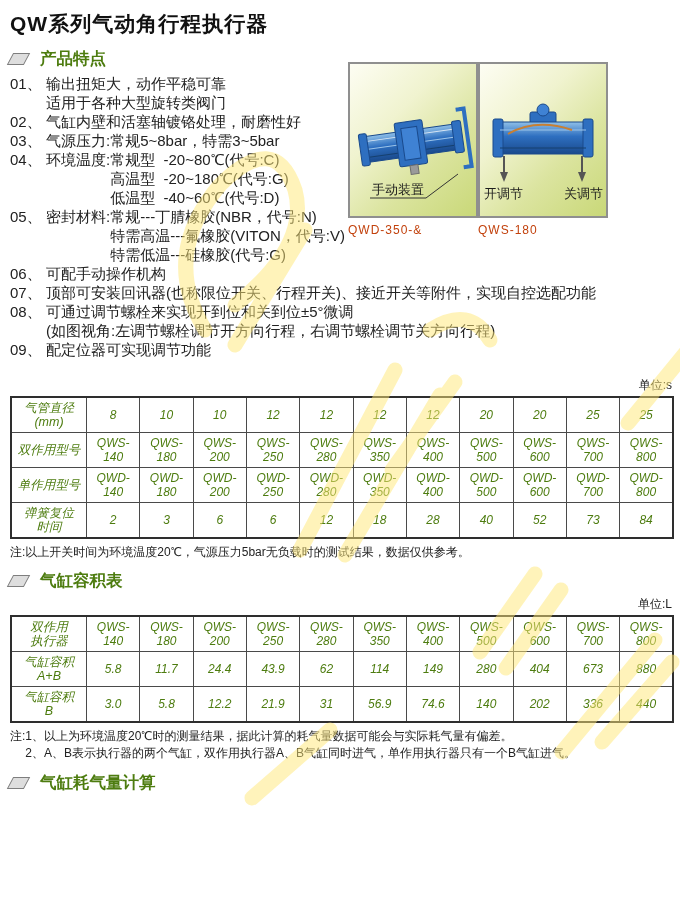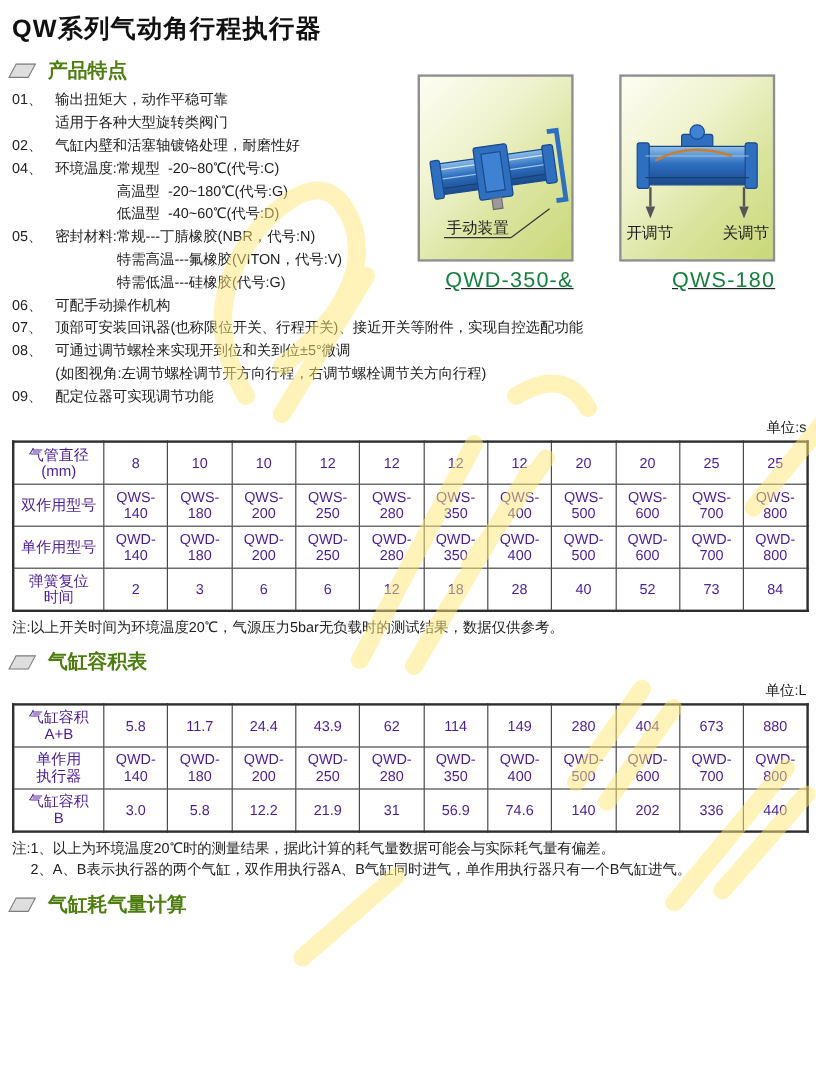--- a/index.html
+++ b/index.html
@@ -6,35 +6,35 @@
   body{width:680px;height:899px;overflow:hidden;font-family:"Liberation Sans",sans-serif;color:#222;}
   .page{position:relative;width:680px;height:899px;box-sizing:border-box;padding:8px 8px 0 10px;}
   .content{position:relative;z-index:1;}
   .watermark{position:absolute;top:0;left:0;z-index:2;pointer-events:none;}
 
   h1{font-size:21px;font-weight:bold;margin:2px 0 8px 0;letter-spacing:1px;color:#111;}
 
   .sec-head{display:flex;align-items:center;gap:13px;font-size:16.5px;font-weight:bold;color:#4d7c0f;margin:10px 0 4px 0;}
   .para-icon{width:15px;height:10px;background:#dedede;border:1px solid #7e7e7e;transform:skewX(-28deg);flex:0 0 auto;}
 
-  .features{font-size:12px;line-height:19px;margin-bottom:8px;}
+  .features{font-size:15px;line-height:19px;margin-bottom:18px;}
   .feat-item{display:flex;}
   .feat-num{flex:0 0 36px;}
   .feat-body{flex:1;}
   .feat-body div{white-space:pre-wrap;}
 
-  .figs{position:absolute;top:62px;left:348px;width:302px;display:flex;gap:38px;z-index:1;text-decoration:underline;}
+  .figs{position:absolute;top:62px;left:348px;width:302px;display:flex;z-index:1;}
   .fig{width:130px;}
   .imgbox{width:130px;height:156px;box-sizing:border-box;border:2px solid #8f8f8f;
           background:linear-gradient(135deg,#fdfdf3 0%,#f0f3cf 35%,#dbe49f 65%,#c9d878 100%);}
-  .figcap{text-align:right;font-size:18px;margin-top:5px;letter-spacing:1px;color:#15803d;}
+  .figcap{text-align:left;font-size:12px;margin-top:5px;letter-spacing:1px;color:#c2410c;}
 
   .unit-row{text-align:right;font-size:12px;margin:0 0 2px 0;color:#222;}
 
-  table{border-collapse:collapse;width:664px;table-layout:fixed;font-size:12px;text-align:center;border:2px solid #2e2e2e;color:#4c1d95;}
+  table{border-collapse:collapse;width:664px;table-layout:fixed;font-size:12px;text-align:center;border:2px solid #2e2e2e;color:#4d7c0f;font-style:italic;}
   td{border:1px solid #4a4a4a;padding:3px 1px;height:21px;vertical-align:middle;overflow:hidden;}
   td.label-cell{width:72px;font-size:12.5px;white-space:pre-line;line-height:14px;}
 
   .note{font-size:12px;margin:5px 0 2px 0;white-space:pre-wrap;line-height:16px;}
   .notes2 div{font-size:12px;white-space:pre-wrap;line-height:17px;}
   .notes2{margin:5px 0 2px 0;}
 
   svg text{font-family:"Liberation Sans",sans-serif;}
 </style>
 </head>
@@ -76,20 +76,26 @@
             <div>适用于各种大型旋转类阀门</div>
           </div>
         </div>
         <div class="feat-item">
           <span class="feat-num">02、</span>
           <div class="feat-body">
             <div>气缸内壁和活塞轴镀铬处理，耐磨性好</div>
           </div>
         </div>
         <div class="feat-item">
+          <span class="feat-num">03、</span>
+          <div class="feat-body">
+            <div>气源压力:常规5~8bar，特需3~5bar</div>
+          </div>
+        </div>
+        <div class="feat-item">
           <span class="feat-num">04、</span>
           <div class="feat-body">
             <div>环境温度:常规型  -20~80℃(代号:C)</div>
             <div>　　　　 高温型  -20~180℃(代号:G)</div>
             <div>　　　　 低温型  -40~60℃(代号:D)</div>
           </div>
         </div>
         <div class="feat-item">
           <span class="feat-num">05、</span>
           <div class="feat-body">
@@ -193,49 +199,49 @@
     <div class="note">注:以上开关时间为环境温度20℃，气源压力5bar无负载时的测试结果，数据仅供参考。</div>
 
     <div class="sec-head">
       <span class="para-icon"></span>
       <span>气缸容积表</span>
     </div>
     <div class="unit-row">单位:L</div>
 
     <table>
       <tbody>
+          <tr>
+            <td class="label-cell">双作用
+执行器</td>
+            <td>QWS-140</td>
+            <td>QWS-180</td>
+            <td>QWS-200</td>
+            <td>QWS-250</td>
+            <td>QWS-280</td>
+            <td>QWS-350</td>
+            <td>QWS-400</td>
+            <td>QWS-500</td>
+            <td>QWS-600</td>
+            <td>QWS-700</td>
+            <td>QWS-800</td>
+          </tr>
           <tr>
             <td class="label-cell">气缸容积
 A+B</td>
             <td>5.8</td>
             <td>11.7</td>
             <td>24.4</td>
             <td>43.9</td>
             <td>62</td>
             <td>114</td>
             <td>149</td>
             <td>280</td>
             <td>404</td>
             <td>673</td>
             <td>880</td>
-          </tr>
-          <tr>
-            <td class="label-cell">单作用
-执行器</td>
-            <td>QWD-140</td>
-            <td>QWD-180</td>
-            <td>QWD-200</td>
-            <td>QWD-250</td>
-            <td>QWD-280</td>
-            <td>QWD-350</td>
-            <td>QWD-400</td>
-            <td>QWD-500</td>
-            <td>QWD-600</td>
-            <td>QWD-700</td>
-            <td>QWD-800</td>
           </tr>
           <tr>
             <td class="label-cell">气缸容积
 B</td>
             <td>3.0</td>
             <td>5.8</td>
             <td>12.2</td>
             <td>21.9</td>
             <td>31</td>
             <td>56.9</td>

